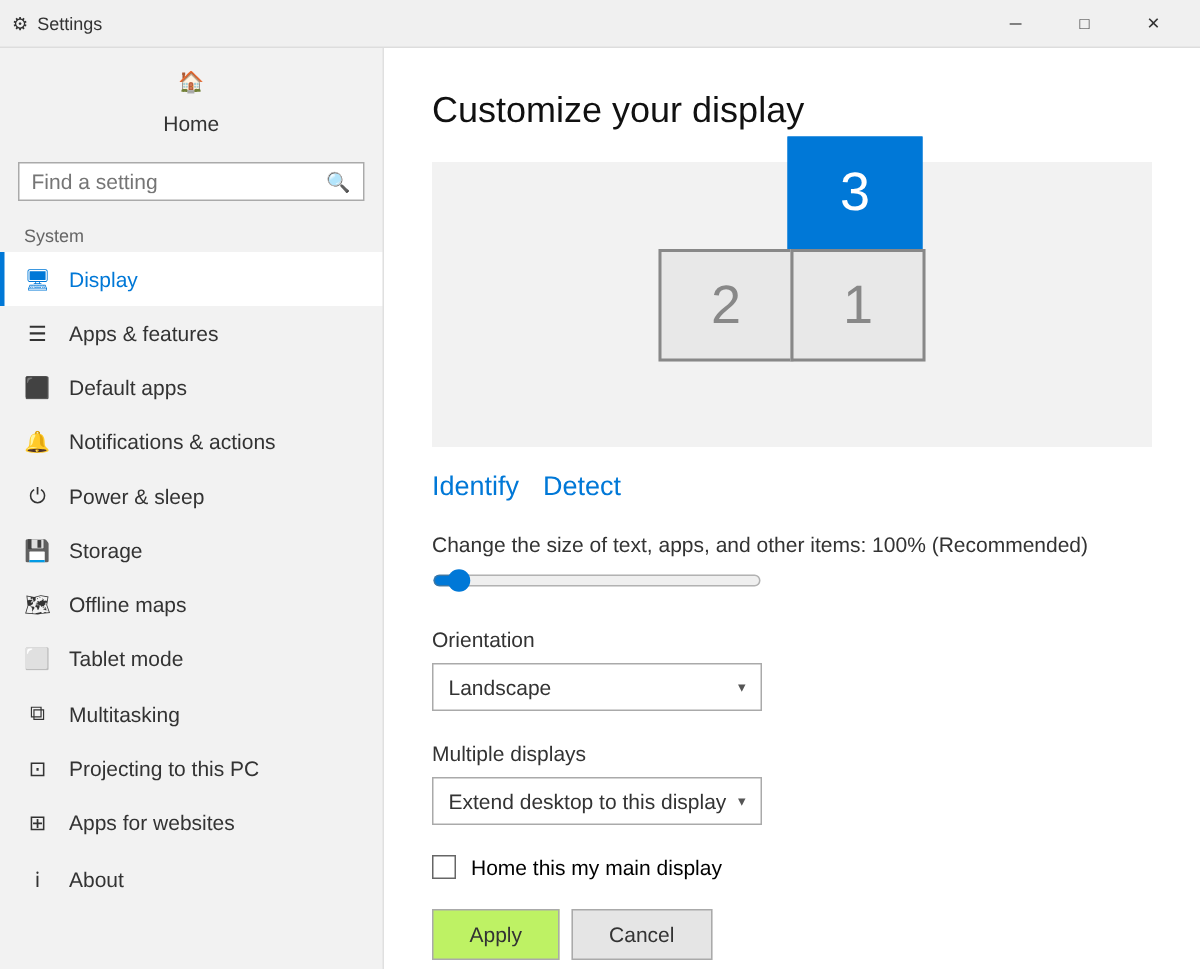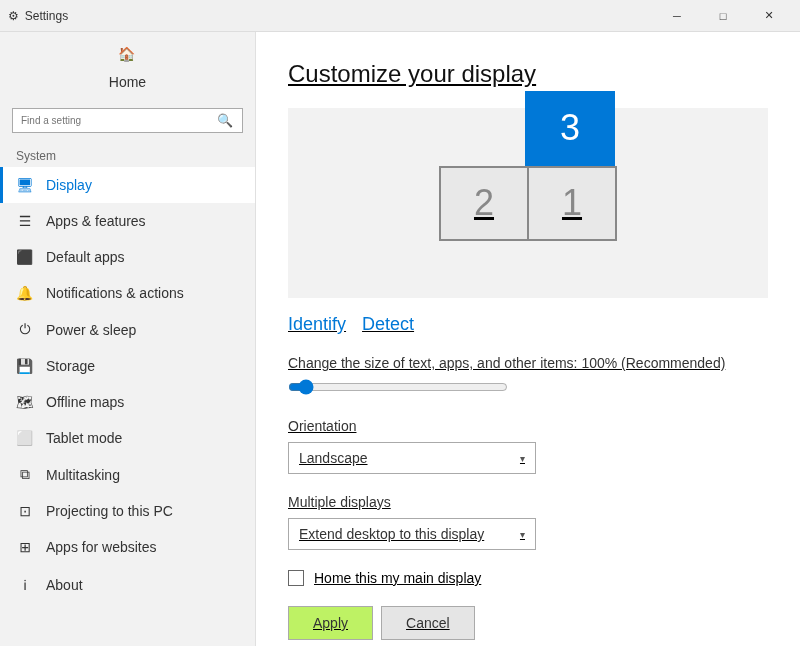--- a/index.html
+++ b/index.html
@@ -81,21 +81,21 @@
       display: flex;
       align-items: center;
       background: #fff;
       border: 1px solid #aaa;
       padding: 4px 8px;
     }
     .search-box input {
       border: none;
       outline: none;
       flex: 1;
-      font-size: 10px;
+      font-size: 14px;
       background: transparent;
       color: #333;
     }
     .search-icon-svg {
       color: #666;
       font-size: 13px;
     }
     .sidebar-section-label {
       padding: 8px 16px 4px;
       font-size: 12px;
@@ -122,21 +122,20 @@
       text-align: center;
       flex-shrink: 0;
     }
 
     
     .content {
       flex: 1;
       padding: 28px 32px 32px;
       overflow-y: auto;
       background: #fff;
-      text-decoration: underline;
     }
     .page-title {
       font-size: 24px;
       font-weight: 300;
       color: #111;
       margin-bottom: 20px;
     }
 
     
     .display-preview {
@@ -212,21 +211,21 @@
     input[type=range] {
       width: 100%;
       accent-color: #0078d7;
     }
 
     
     .dropdown-container {
       margin-bottom: 20px;
     }
     .dropdown {
-      width: 248px;
+      width: 220px;
       padding: 7px 10px;
       border: 1px solid #aaa;
       background: #fff;
       font-size: 14px;
       color: #333;
       display: flex;
       align-items: center;
       justify-content: space-between;
       cursor: pointer;
     }

